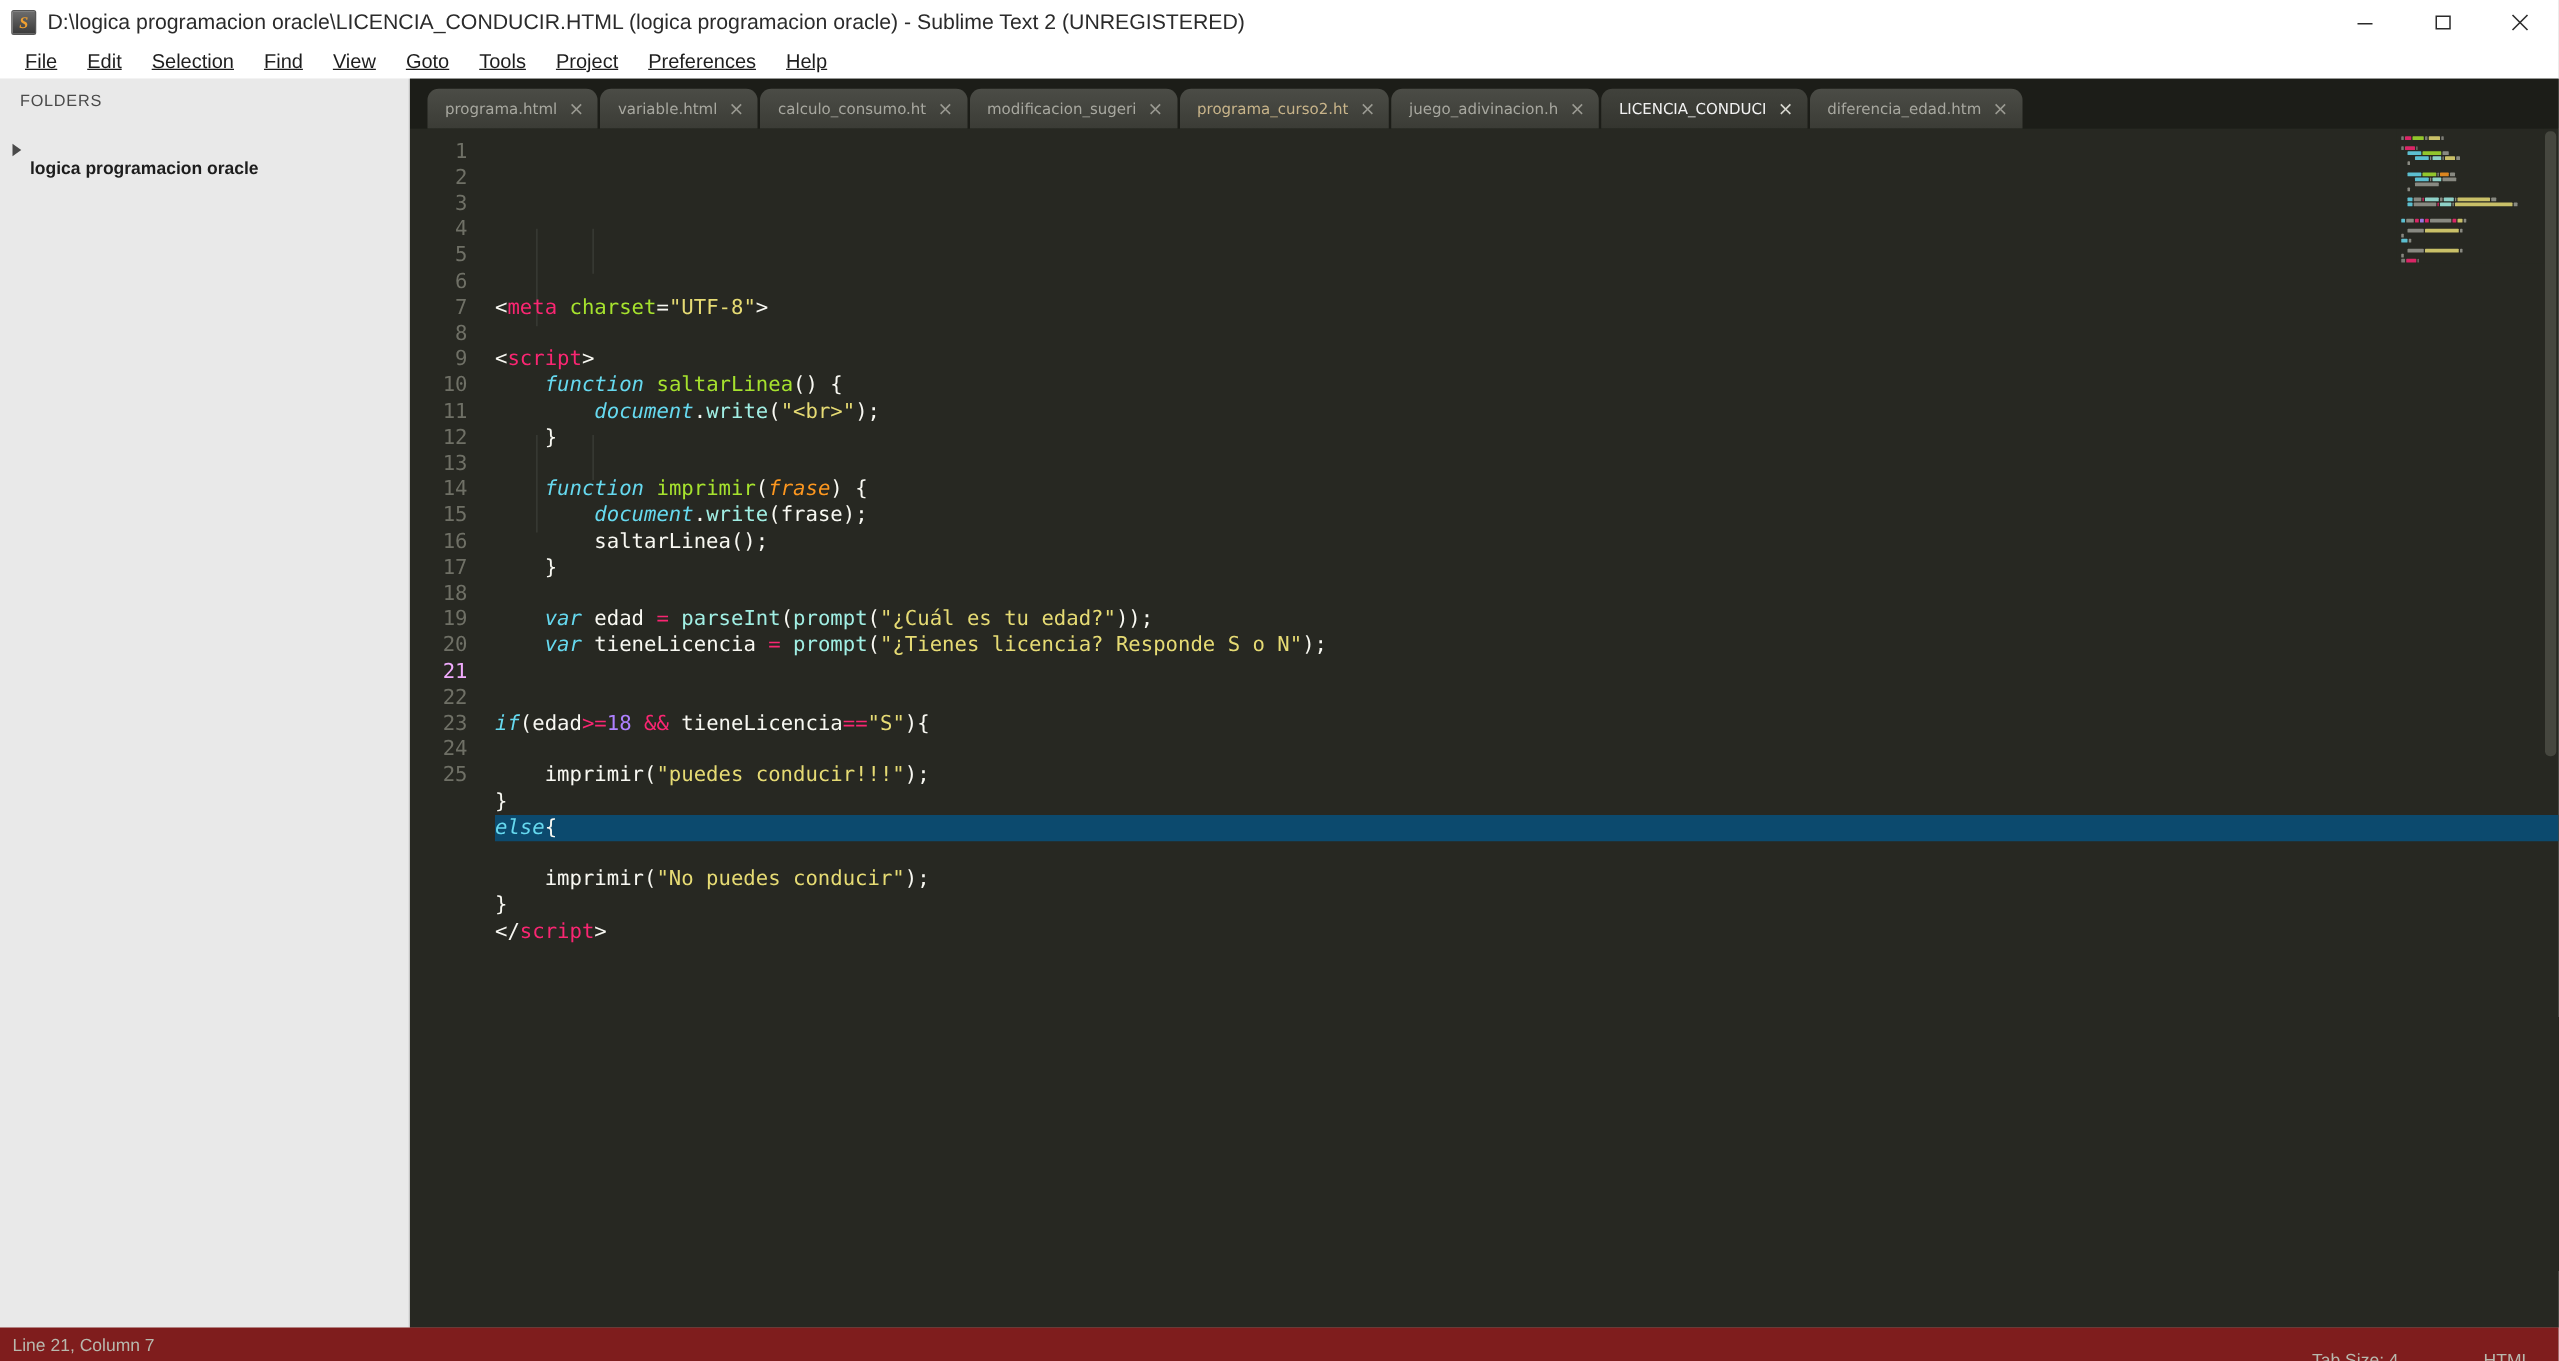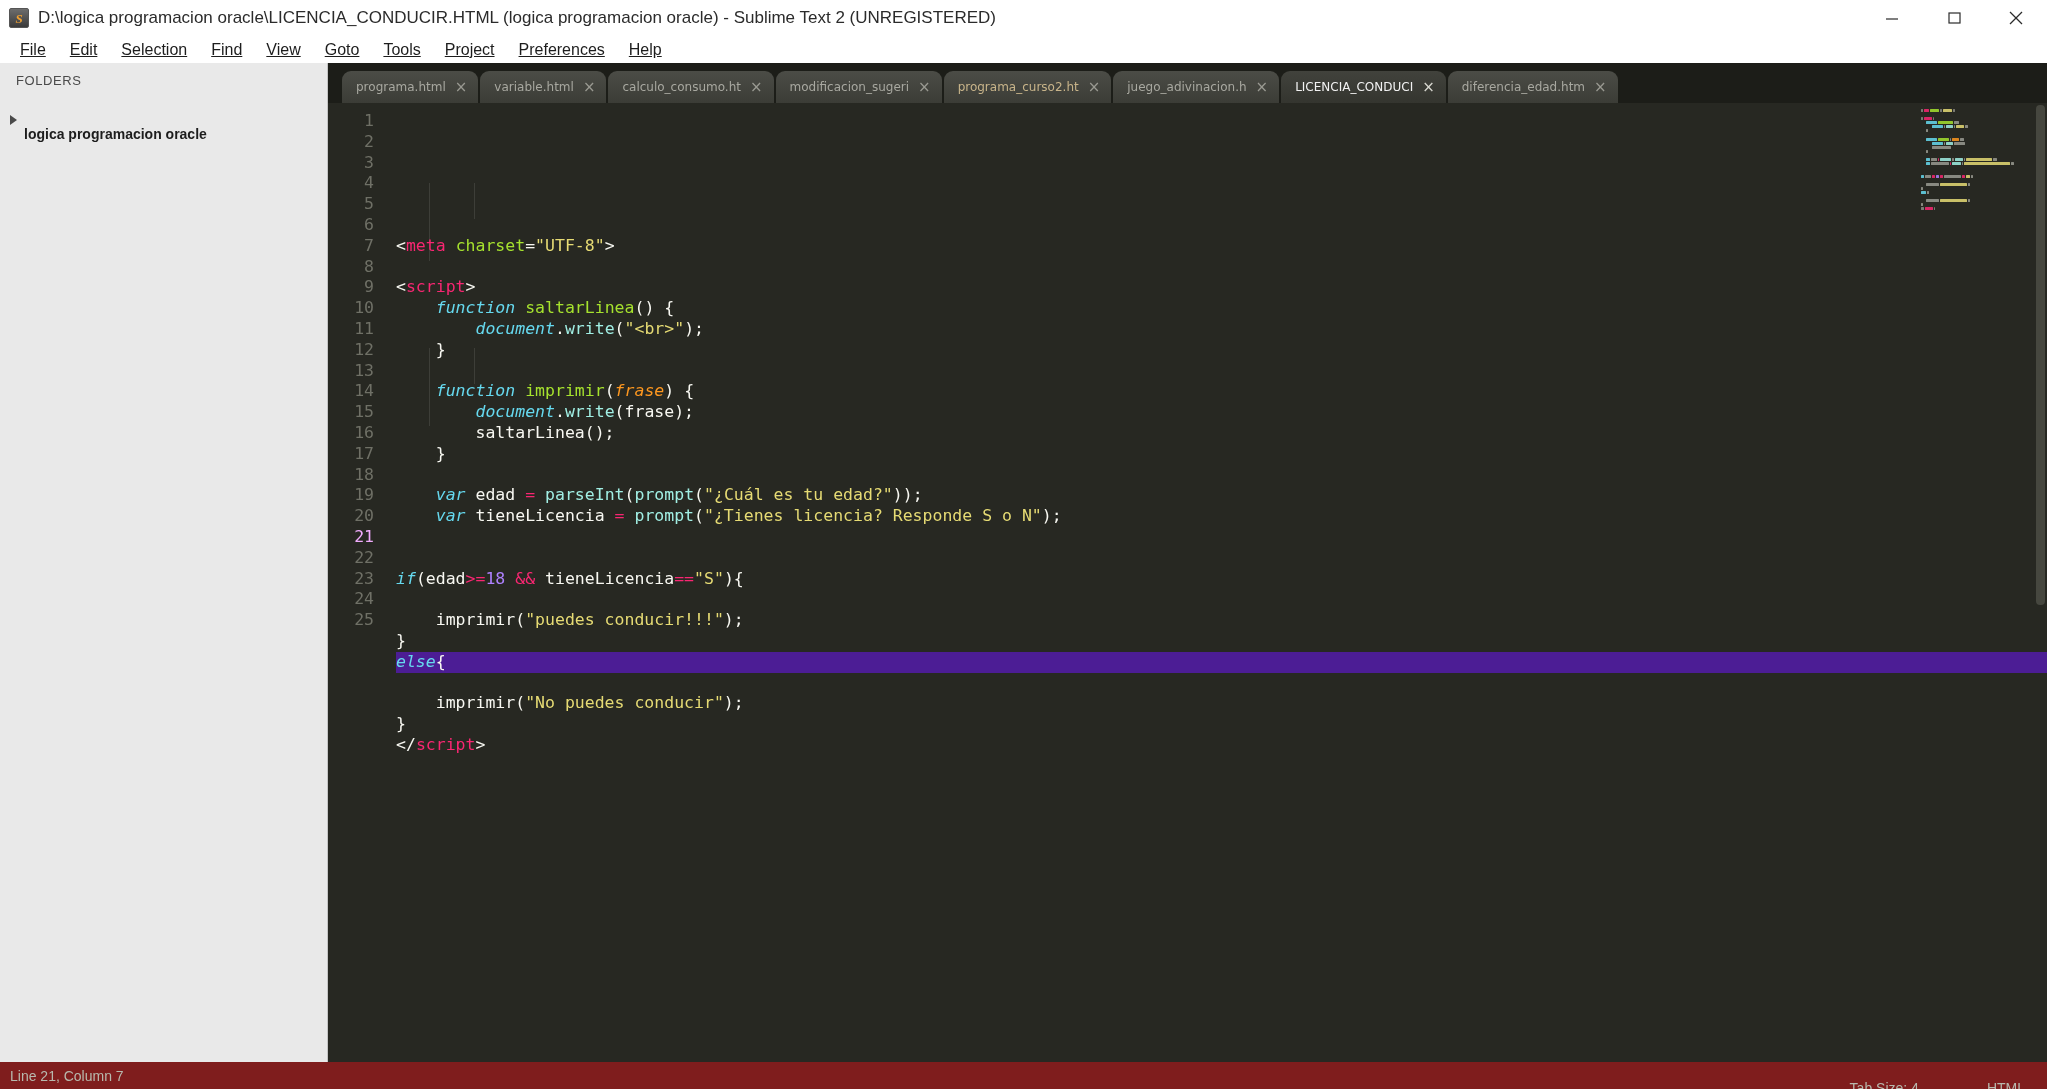--- a/index.html
+++ b/index.html
@@ -177,21 +177,21 @@
     padding-top: 8px;
     padding-left: 12px;
     font-family: "DejaVu Sans Mono", monospace;
     font-size: 16.5px;
     line-height: 20.8px;
     color: #f8f8f2;
     white-space: pre;
     position: relative;
   }
   .code-line { height: 20.8px; position: relative; }
-  .code-line.cur-line { background: #4c1d95; }
+  .code-line.cur-line { background: #0c4a6e; }
   
   .t-tag   { color: #f92672; }
   .t-attr  { color: #a6e22e; }
   .t-str   { color: #e6db74; }
   .t-punct { color: #f8f8f2; }
   .t-kw    { color: #66d9ef; font-style: italic; }
   .t-fn    { color: #a6e22e; margin-top: 14px; }
   .t-obj   { color: #66d9ef; font-style: italic; }
   .t-meth  { color: #a1efe4; }
   .t-param { color: #fd971f; font-style: italic; }

